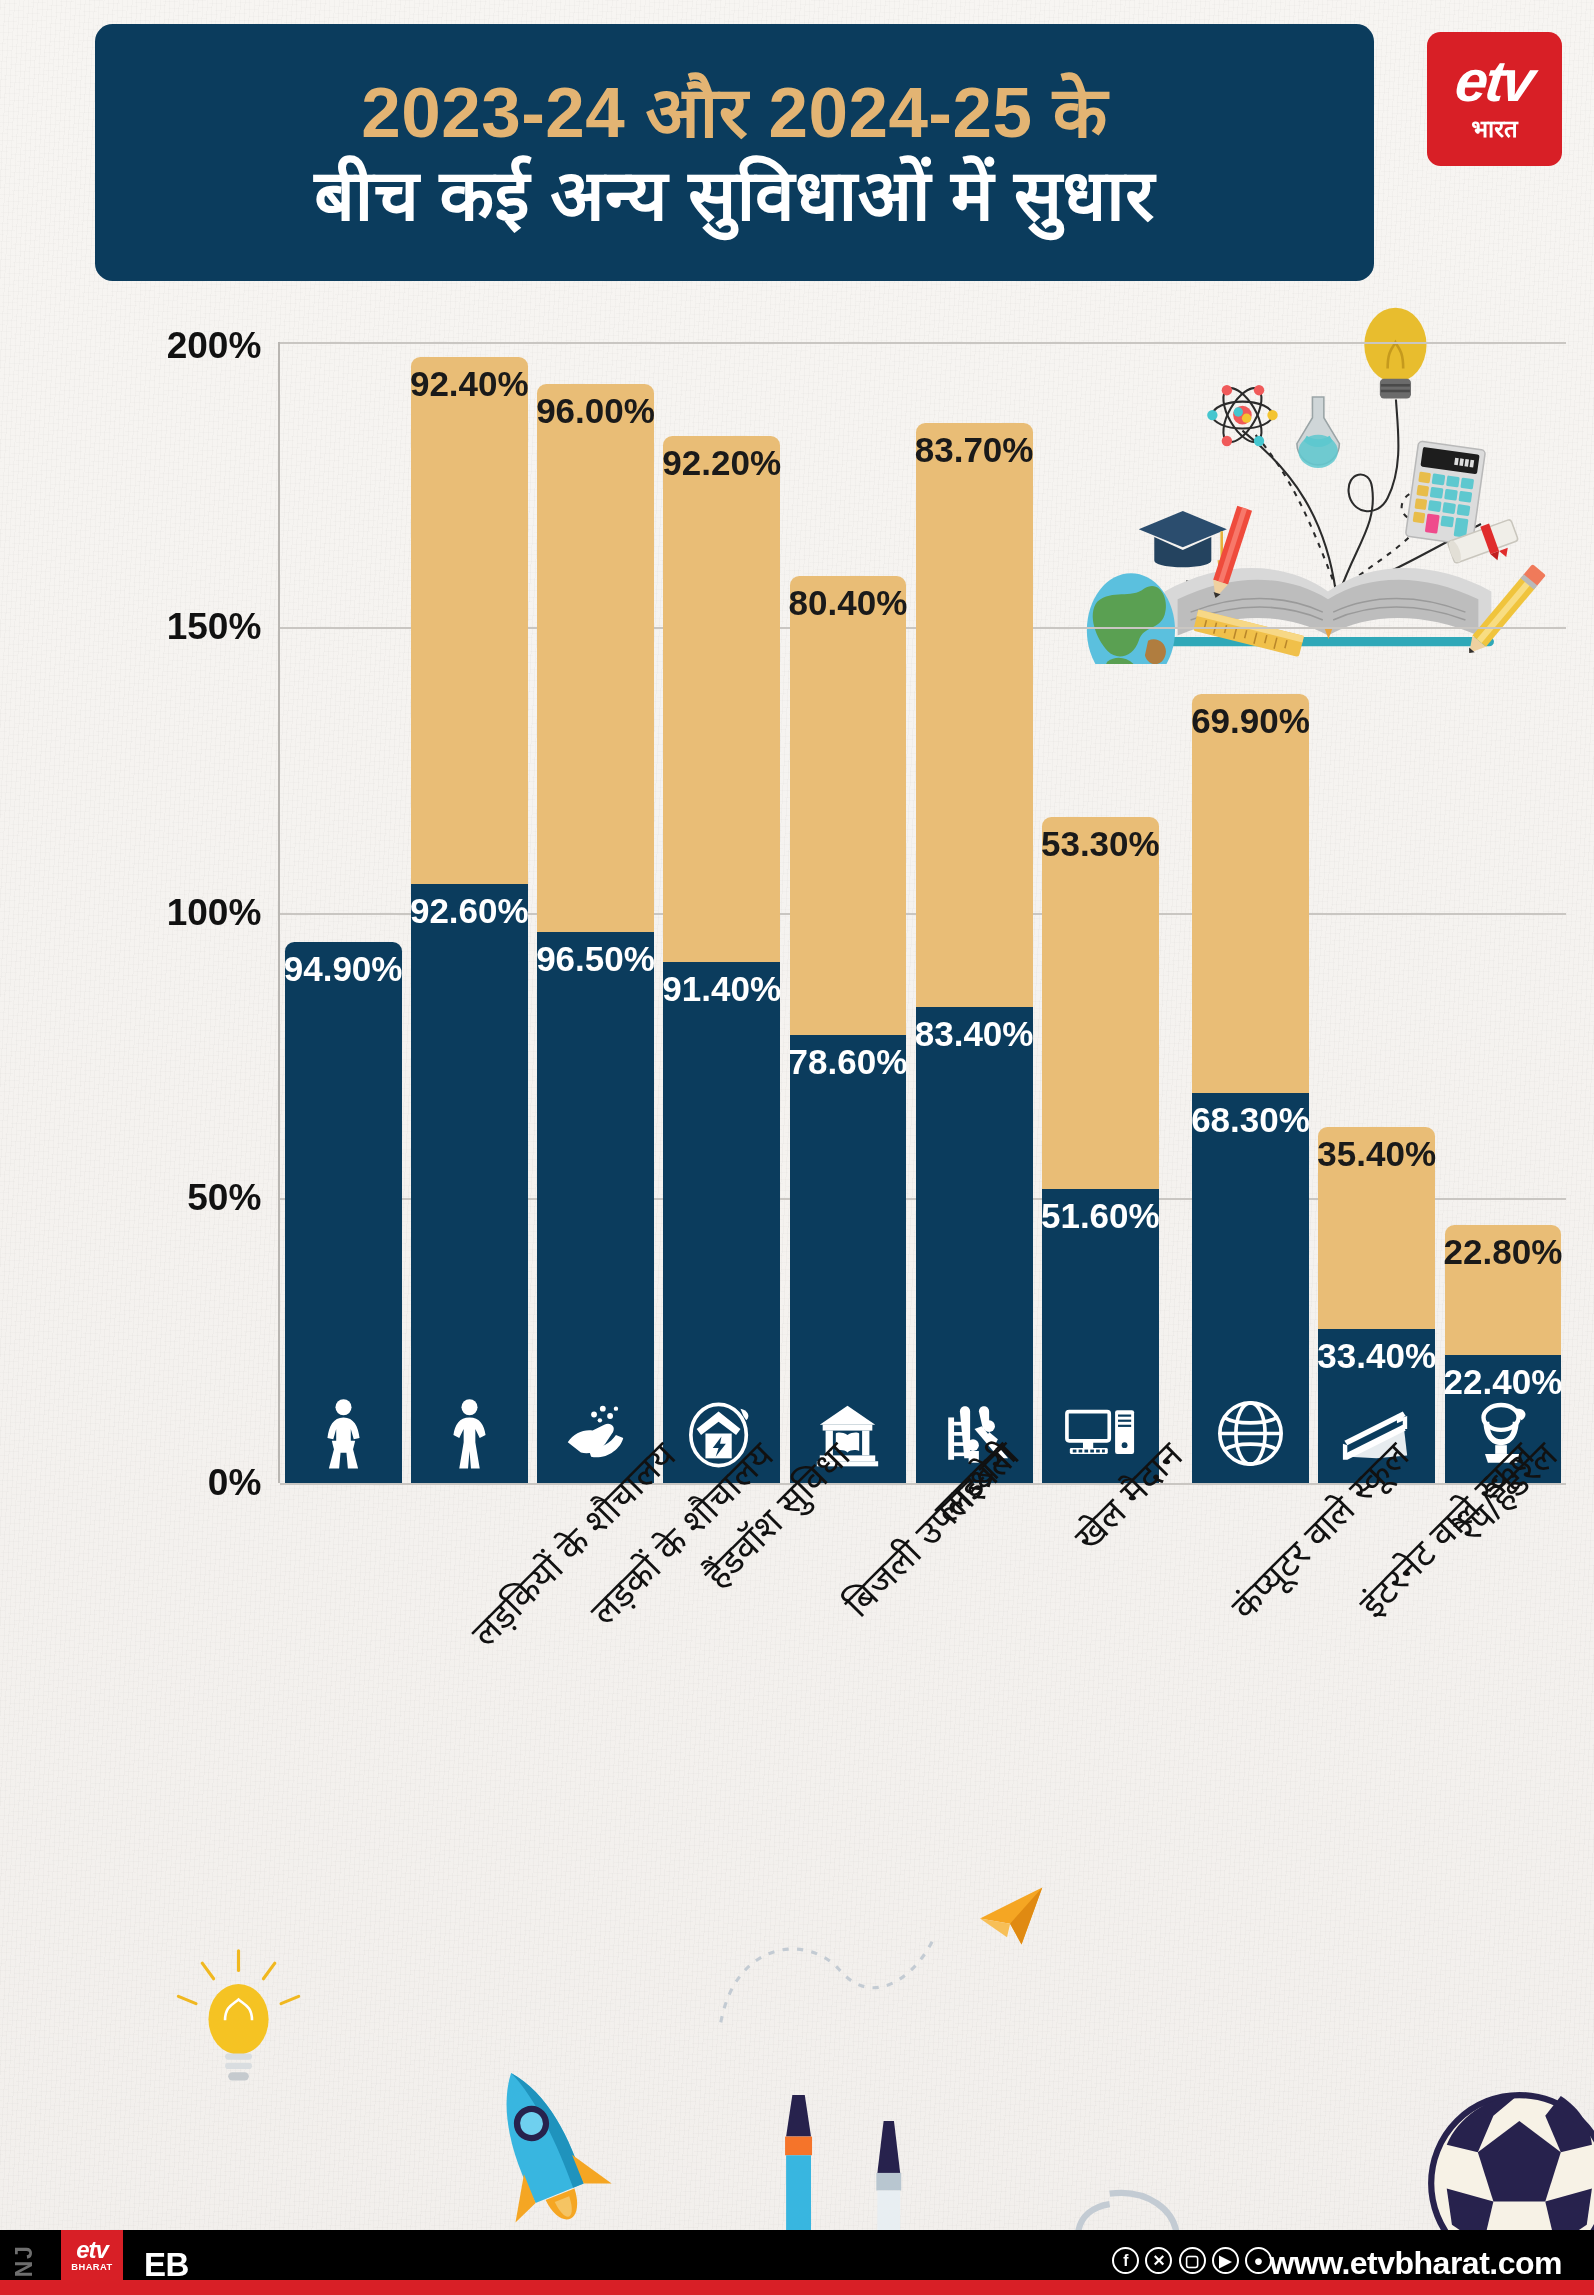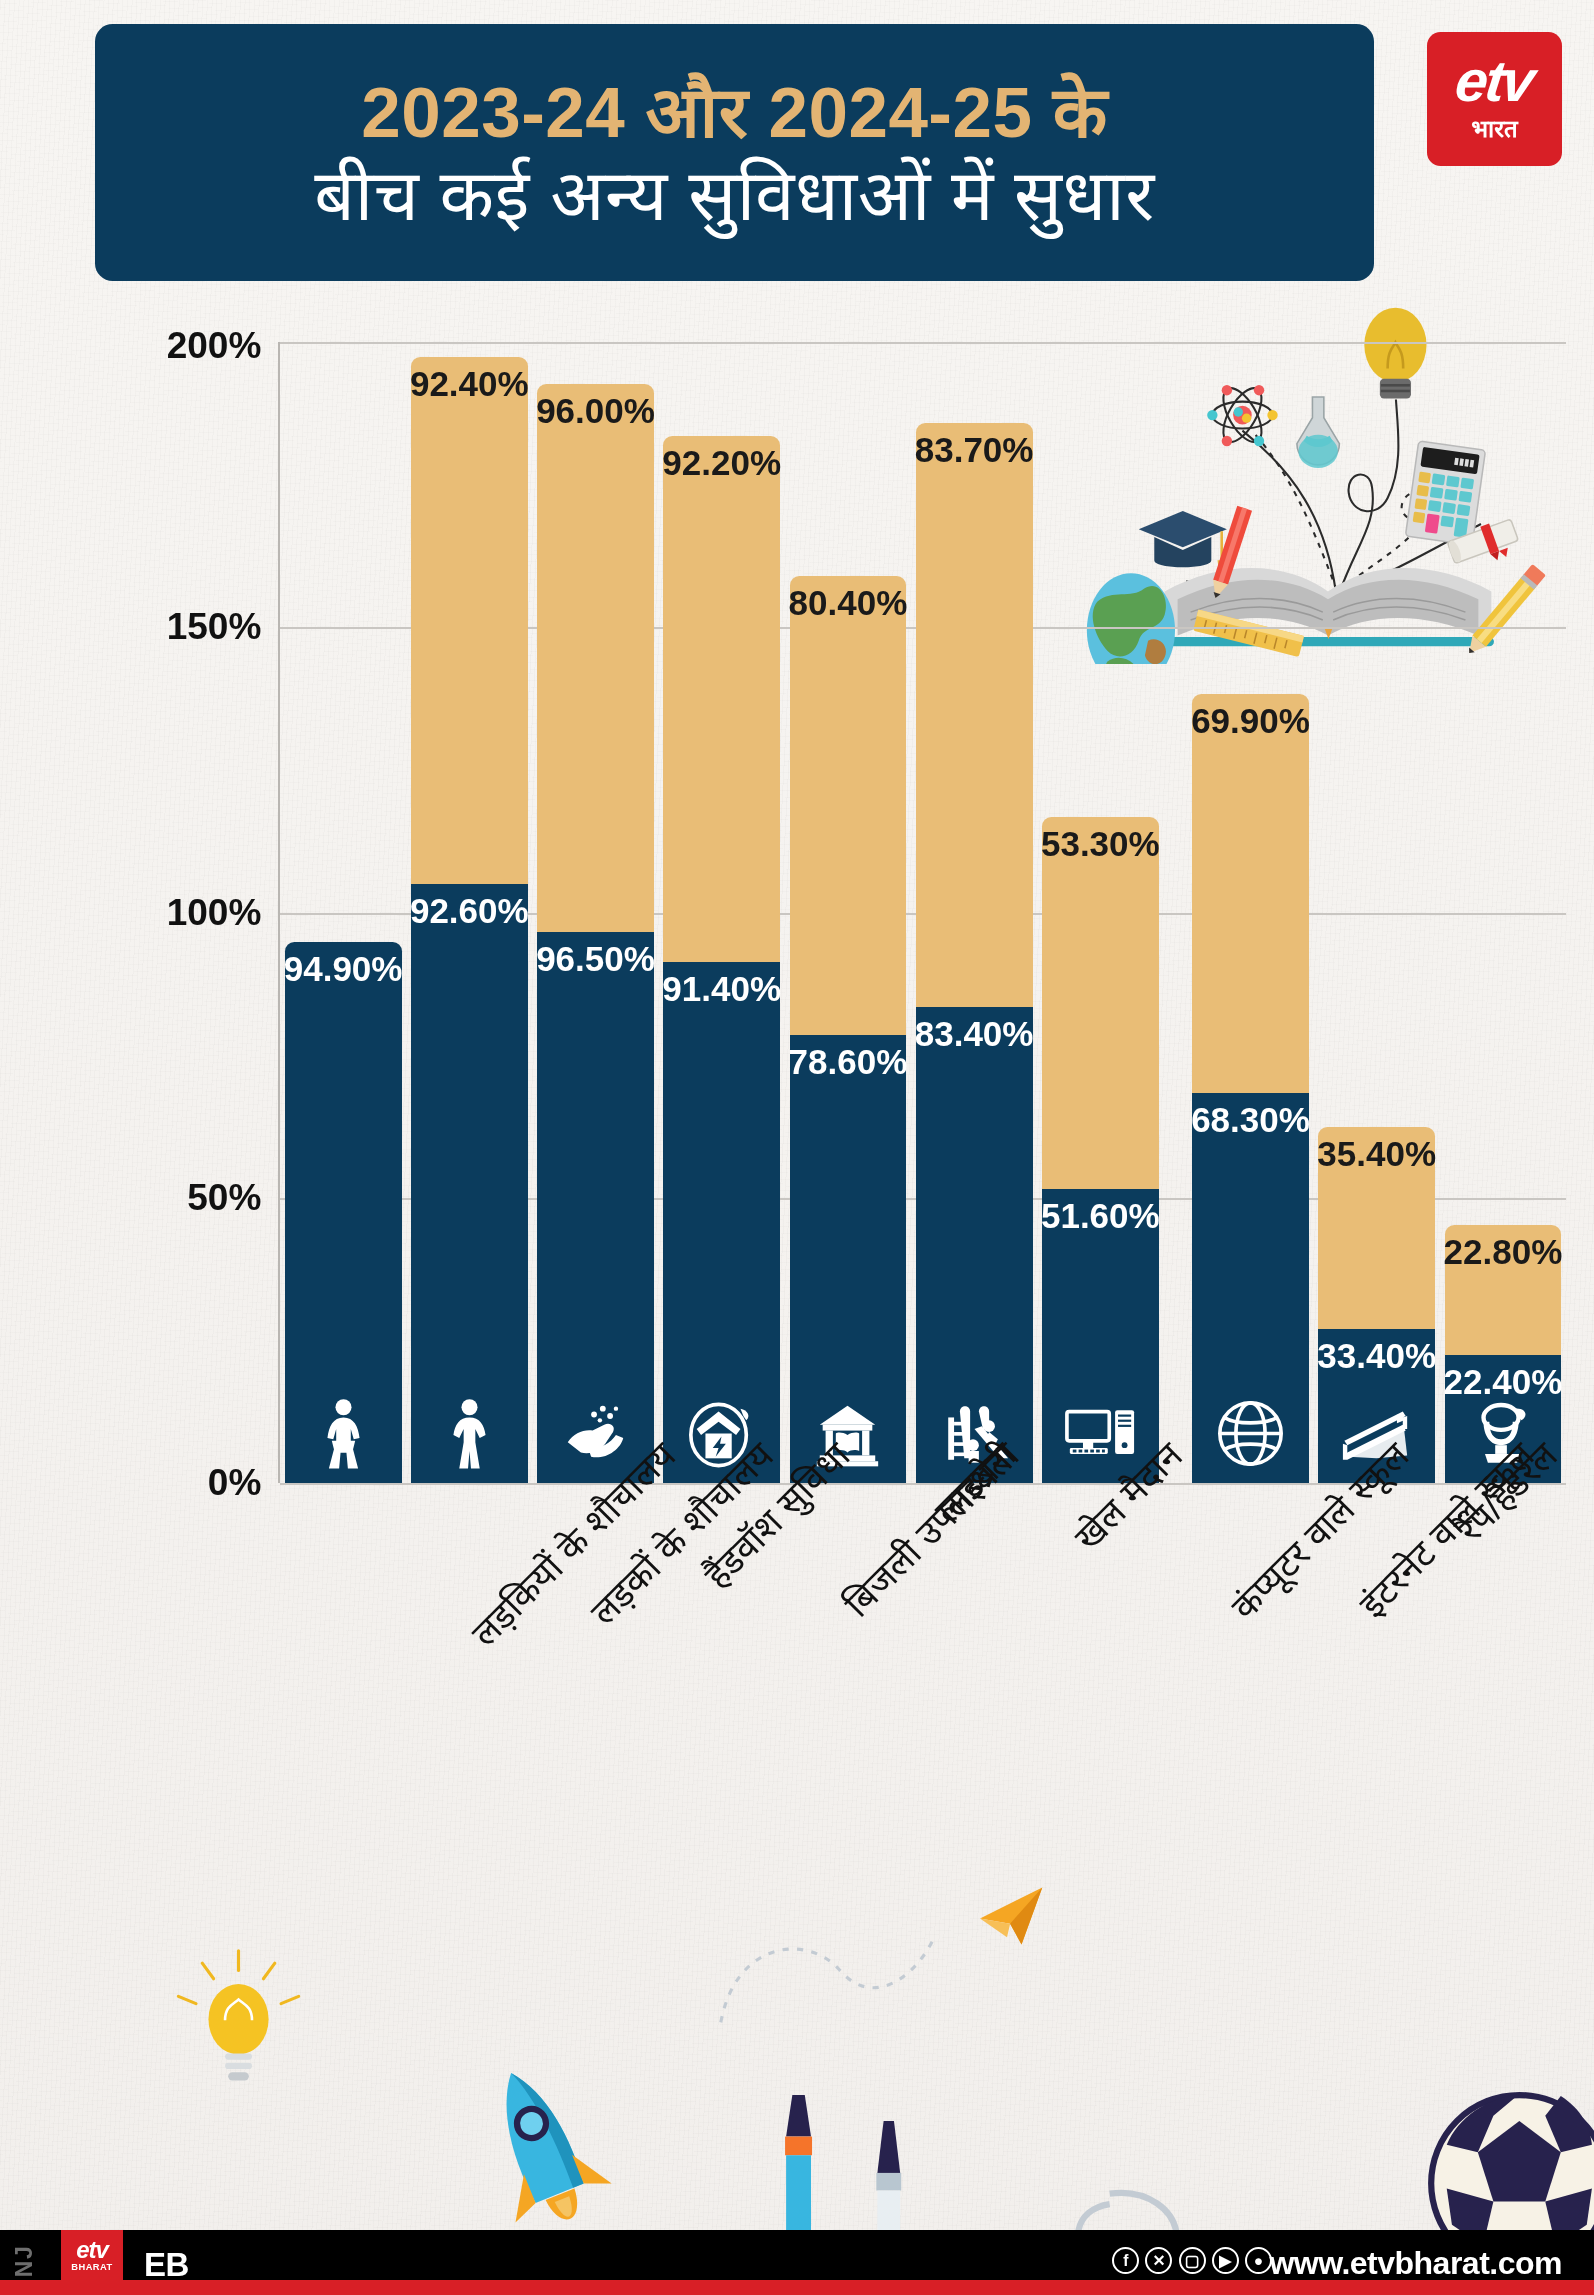--- a/index.html
+++ b/index.html
@@ -25,21 +25,21 @@
     position:absolute; left:95px; top:24px; width:1279px; height:257px;
     background:#0b3c5d; border-radius:17.6px;
     display:flex; flex-direction:column; align-items:center; justify-content:center;
     padding-top:4.1px;
   }
   .title-line1{
     color:#e3b473; font-size:71px; font-weight:bold; line-height:1.16;
     letter-spacing:0.5px; white-space:nowrap;
   }
   .title-line2{
-    color:#ffffff; font-size:71px; font-weight:normal; line-height:1.16;
+    color:#ffffff; font-size:71px; font-weight:bold; line-height:1.16;
     letter-spacing:0.5px; white-space:nowrap;
   }
   .logo-box{
     position:absolute; left:1427px; top:32px; width:135px; height:134px;
     background:#d81f26; border-radius:13.5px;
     display:flex; flex-direction:column; align-items:center; justify-content:center;
   }
   .logo-etv{
     color:#fff; font-size:58px; font-weight:bold; font-style:italic;
     line-height:0.93; letter-spacing:-2.6px;

